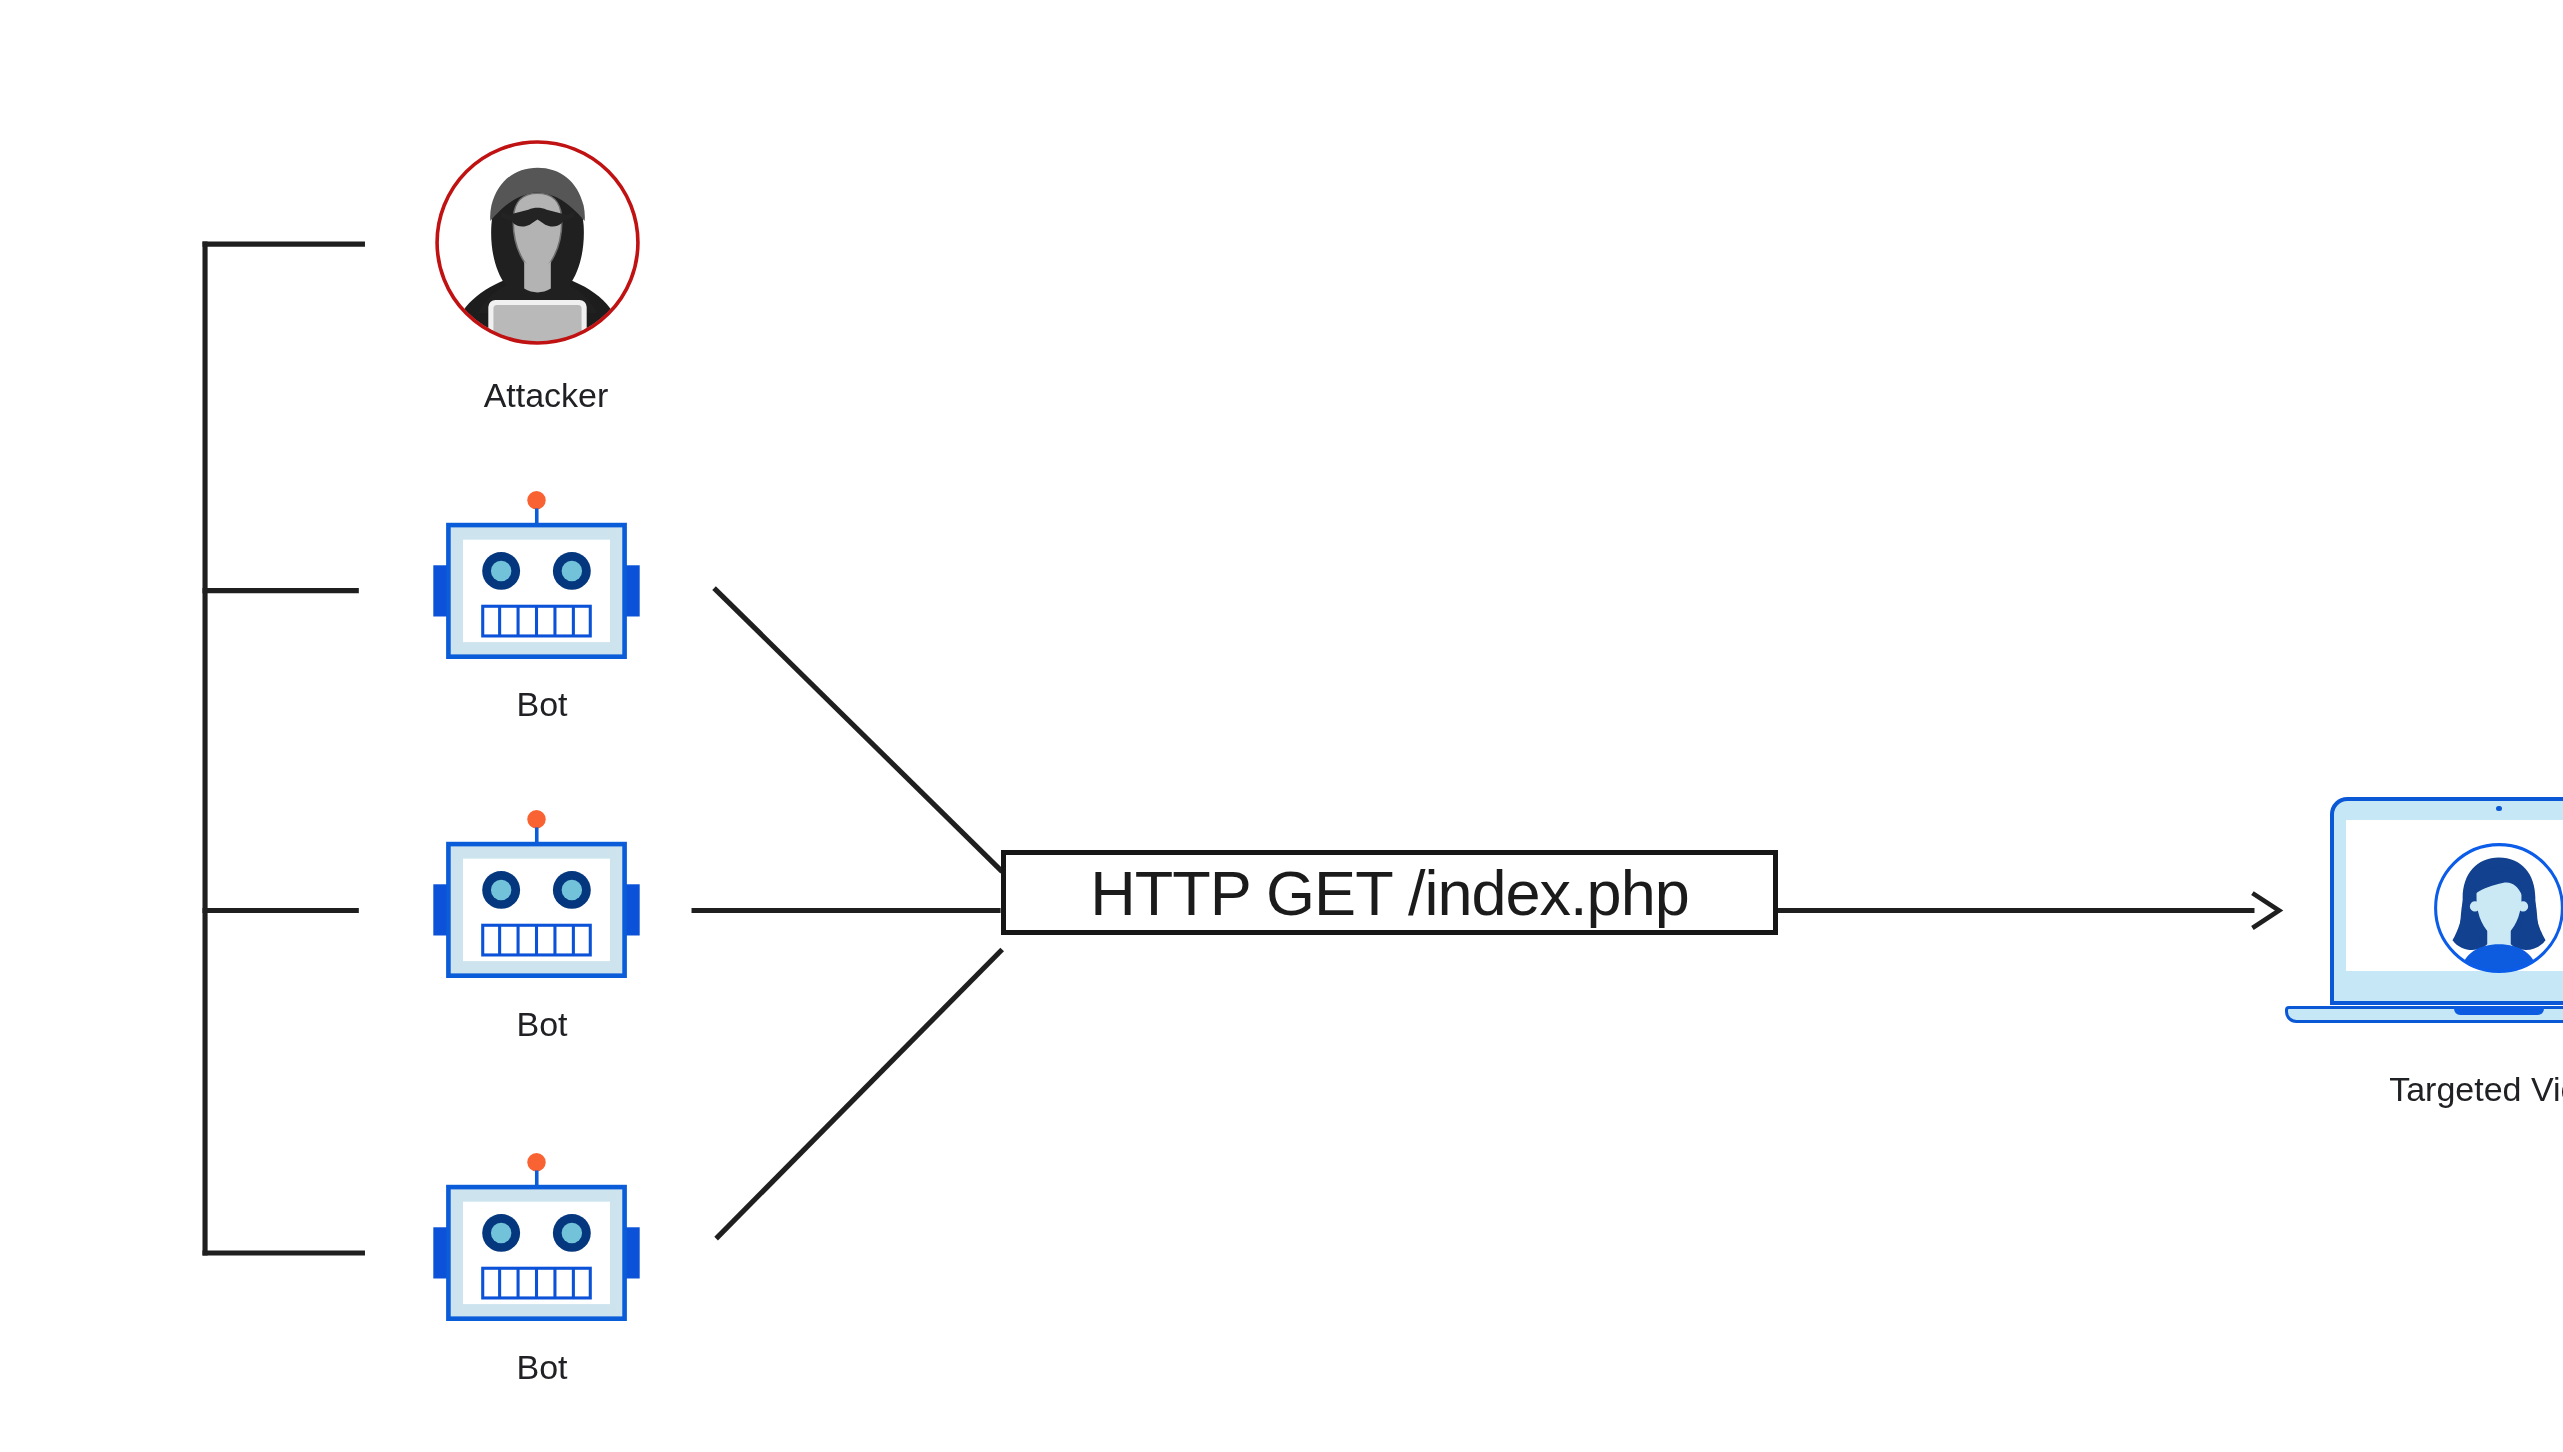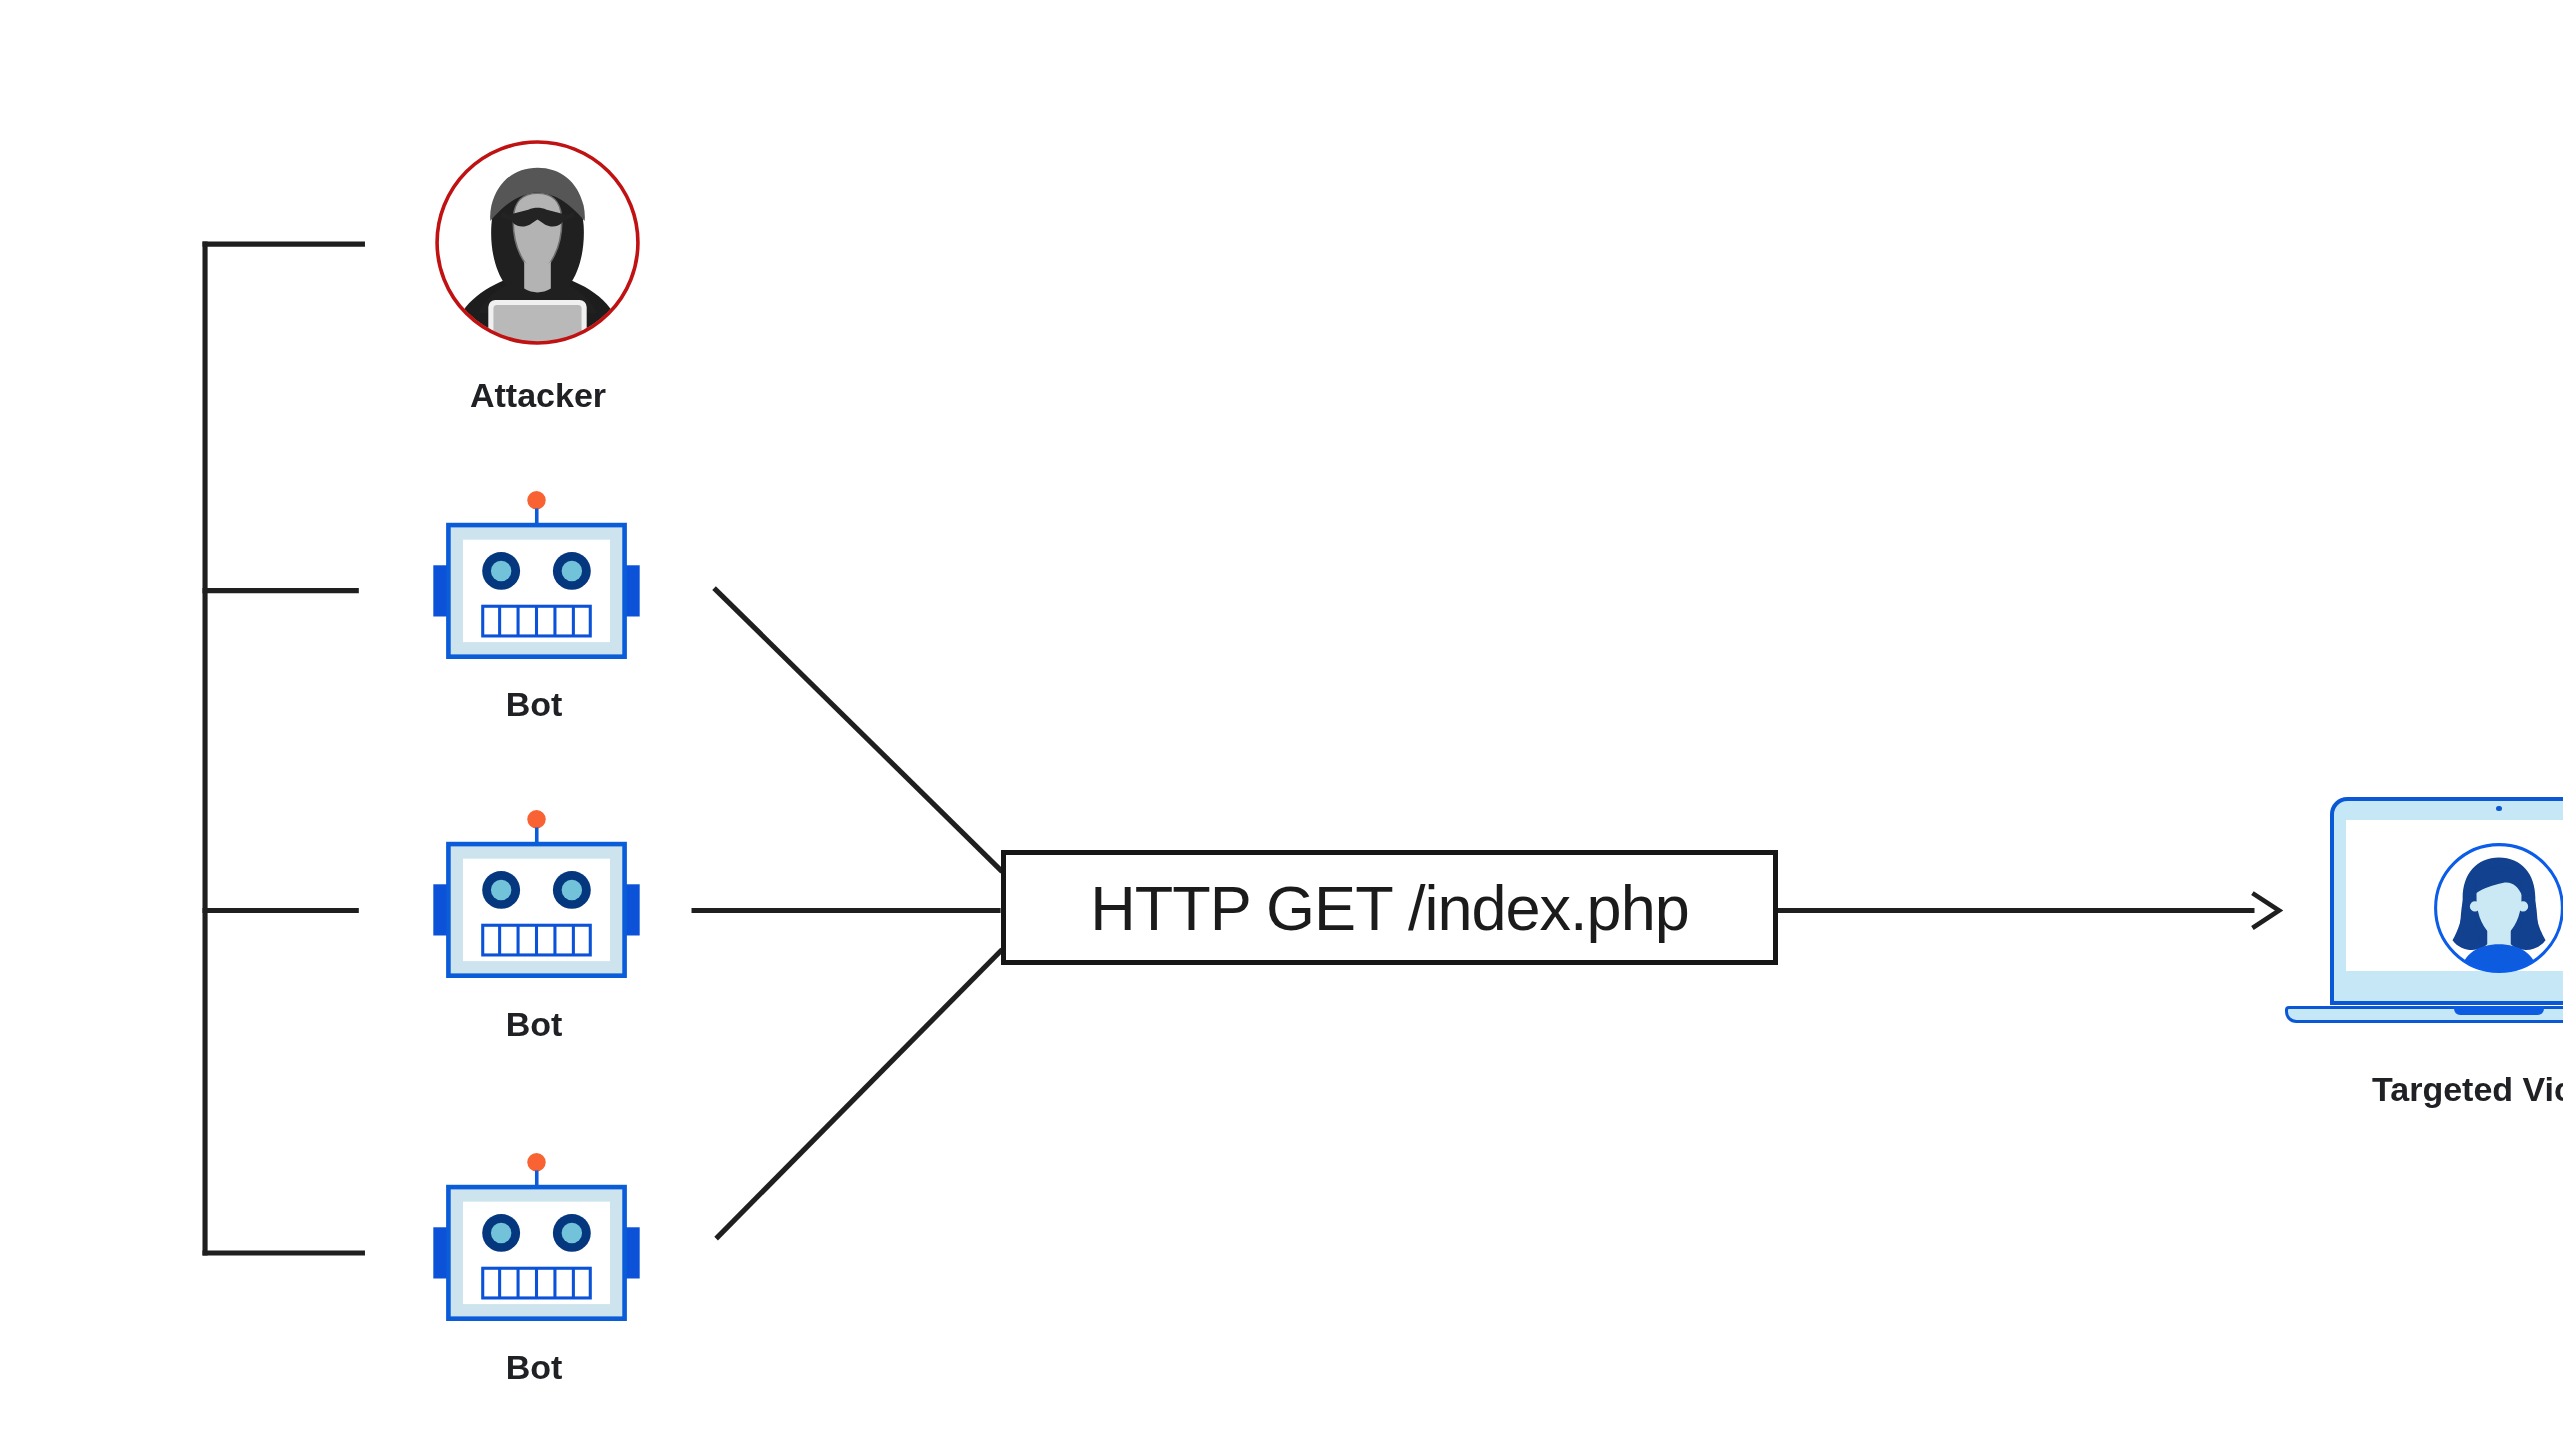--- a/index.html
+++ b/index.html
@@ -15,33 +15,34 @@
   svg { display: block; }
 
   
   .connectors { left: 0; top: 0; }
 
   
   .node-label {
     position: absolute;
     transform: translate(-50%, -50%);
     font-size: 34px;
-    font-weight: 700;
+    font-weight: 400;
     color: #202124;
     white-space: nowrap;
     letter-spacing: 0;
+    margin-left: 8px;
   }
 
   
   .request-box {
     position: absolute;
     left: 1001px;
     top: 850px;
     width: 777px;
-    height: 115px;
+    height: 85px;
     box-sizing: border-box;
     border: 5.1px solid #161616;
     background: #ffffff;
     display: flex;
     align-items: center;
     justify-content: center;
   }
   .request-box-text {
     font-size: 63px;
     font-weight: 400;

